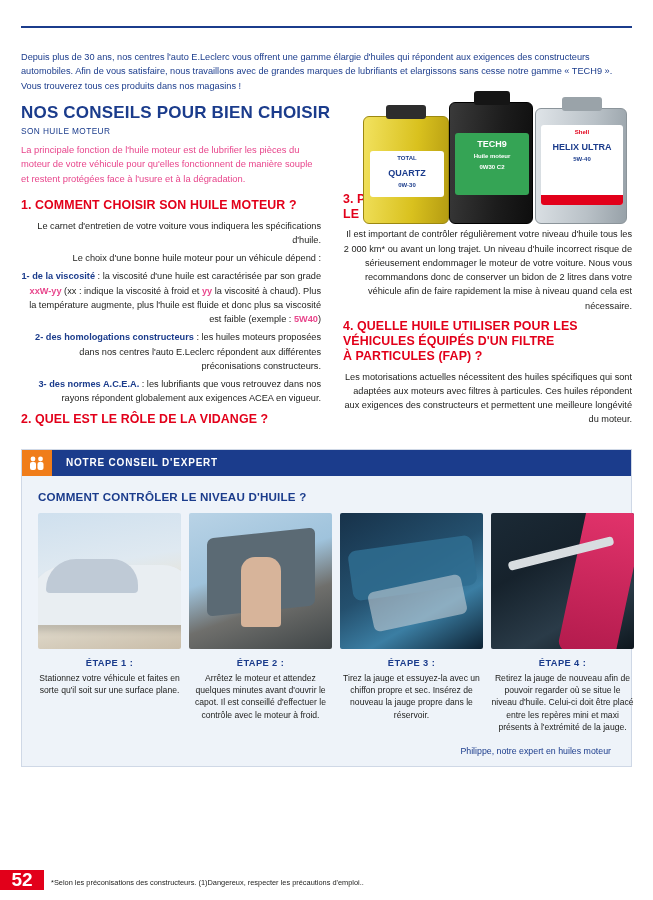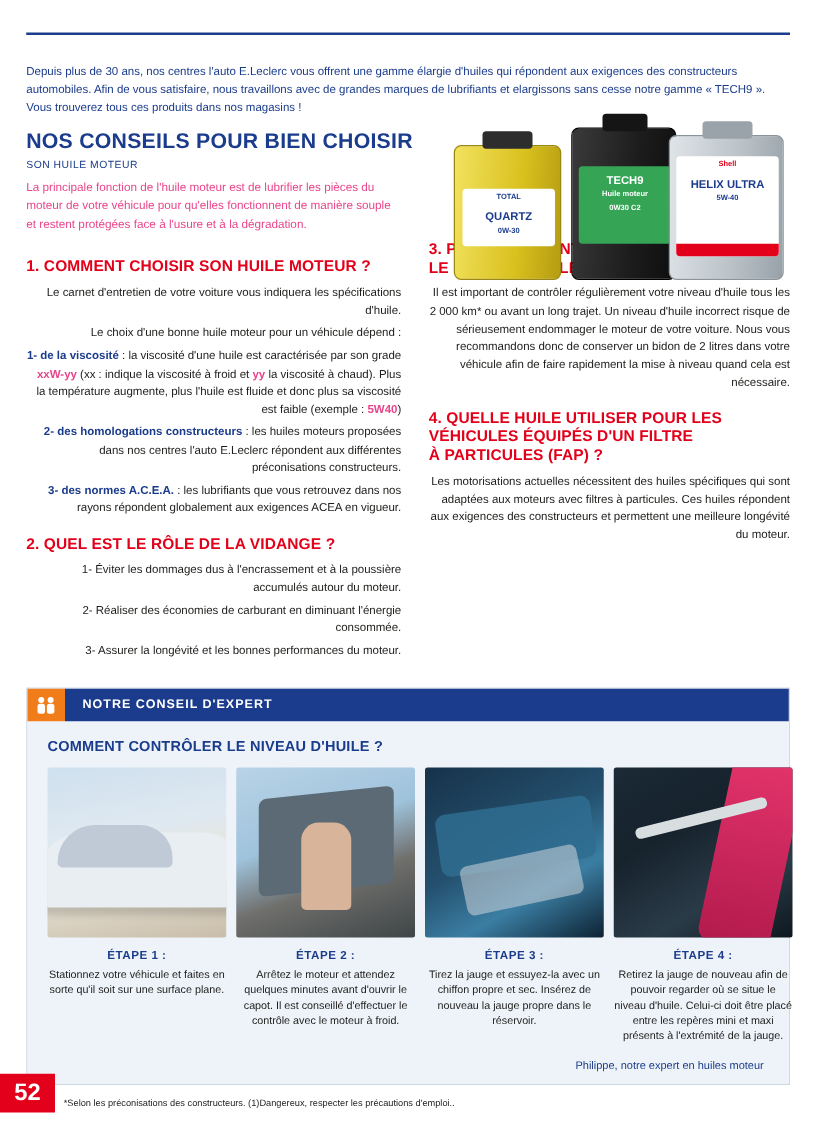--- a/index.html
+++ b/index.html
@@ -81,21 +81,21 @@
     position: absolute;
     right: 0; top: -4px;
     width: 275px; height: 125px;
   }
 
   .q-title {
     color: #e2001a;
     font-weight: bold;
     font-size: 12.4px;
     letter-spacing: .1px;
-    margin-top: 14px;
+    margin-top: 6px;
     line-height: 1.2;
   }
   .body-text {
     font-size: 9.2px;
     line-height: 1.55;
     color: #1d1d1b;
     margin-top: 6px;
     text-align: right;
   }
   .body-text p { margin: 0 0 4px 0; }
@@ -186,21 +186,21 @@
     left: 0; bottom: 10px;
     width: 653px;
     display: flex;
     align-items: flex-end;
   }
   .page-num {
     background: #e2001a;
     color: #fff;
     font-weight: bold;
     font-size: 19px;
-    width: 44px; height: 31px;
+    width: 44px; height: 20px;
     display: flex; align-items: center; justify-content: center;
   }
   .footnote {
     font-size: 7.4px;
     color: #1d1d1b;
     margin-left: 7px;
     padding-bottom: 3px;
   }
 
   
@@ -241,21 +241,21 @@
     background:#d8dde0; transform:rotate(-14deg); border-radius:4px;
   }
 
   
   .bottles { position: relative; width: 275px; height: 125px; }
   .bottle { position: absolute; bottom: 0; border-radius: 6px; }
   .b1 { left: 6px;  width: 86px; height: 108px; background: linear-gradient(95deg,#f2e25f,#d9c11e 60%,#b59c12);
         border:1px solid #9c8810; }
   .b1 .cap { position:absolute; top:-12px; left:22px; width:40px; height:14px; background:#2d2d2d; border-radius:3px;}
   .b1 .lbl { position:absolute; left:6px; top:34px; width:74px; height:46px; background:#fff; border-radius:3px;}
-  .b2 { left: 100px; width: 84px; height: 122px; background: linear-gradient(95deg,#3a3a3a,#1c1c1c 60%,#0e0e0e);
+  .b2 { left: 92px; width: 84px; height: 122px; background: linear-gradient(95deg,#3a3a3a,#1c1c1c 60%,#0e0e0e);
         border:1px solid #000; }
   .b2 .cap { position:absolute; top:-12px; left:24px; width:36px; height:14px; background:#151515; border-radius:3px;}
   .b2 .lbl { position:absolute; left:5px; top:30px; width:74px; height:62px; background:#fff; border-radius:3px;}
   .b3 { left: 178px; width: 92px; height: 116px; background: linear-gradient(95deg,#dfe4e8,#b9c1c7 60%,#97a1a8);
         border:1px solid #8b949a; }
   .b3 .cap { position:absolute; top:-12px; left:26px; width:40px; height:14px; background:#9aa3a9; border-radius:3px;}
   .b3 .lbl { position:absolute; left:5px; top:16px; width:82px; height:80px; background:#fff; border-radius:3px;}
   .lbl-txt { font-size:6px; text-align:center; line-height:1.15; padding-top:4px; color:#1b3c8c; font-weight:bold;}
   .lbl-txt .big { font-size:9px; display:block; margin-top:2px; }
   .lbl-green { background:#35a455 !important; color:#fff; }
@@ -326,25 +326,20 @@
           </p>
           <p>
             <span class="blue">2- des homologations constructeurs</span><span> : les huiles moteurs proposées dans nos centres l'auto E.Leclerc répondent aux différentes préconisations constructeurs.</span>
           </p>
           <p>
             <span class="blue">3- des normes A.C.E.A.</span><span> : les lubrifiants que vous retrouvez dans nos rayons répondent globalement aux exigences ACEA en vigueur.</span>
           </p>
         </div>
 
         <div class="q-title">2. QUEL EST LE RÔLE DE LA VIDANGE ?</div>
-        <div class="body-text">
-          <p>1- Éviter les dommages dus à l'encrassement et à la poussière accumulés autour du moteur.</p>
-          <p>2- Réaliser des économies de carburant en diminuant l'énergie consommée.</p>
-          <p>3- Assurer la longévité et les bonnes performances du moteur.</p>
-        </div>
       </div>
 
       <div class="col-right">
         <div class="q-title" style="margin-top:0; white-space:pre-line">3. POURQUOI CONTRÔLER
 LE NIVEAU D'HUILE ?</div>
         <div class="body-text">
           <p>Il est important de contrôler régulièrement votre niveau d'huile tous les 2 000 km* ou avant un long trajet. Un niveau d'huile incorrect risque de sérieusement endommager le moteur de votre voiture. Nous vous recommandons donc de conserver un bidon de 2 litres dans votre véhicule afin de faire rapidement la mise à niveau quand cela est nécessaire.</p>
         </div>
 
         <div class="q-title" style="white-space:pre-line">4. QUELLE HUILE UTILISER POUR LES

